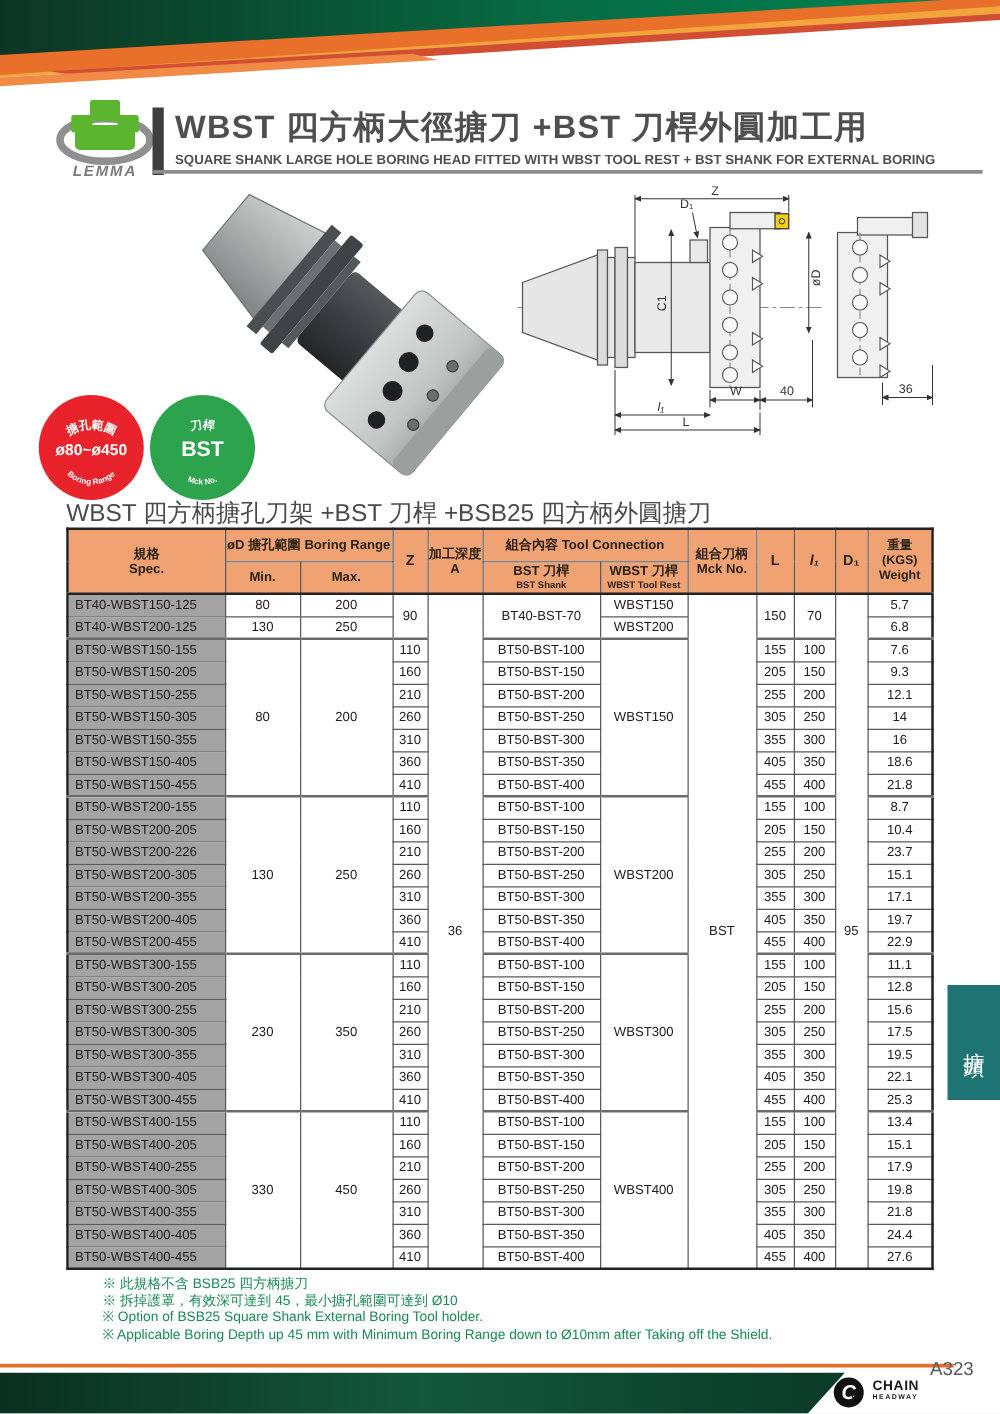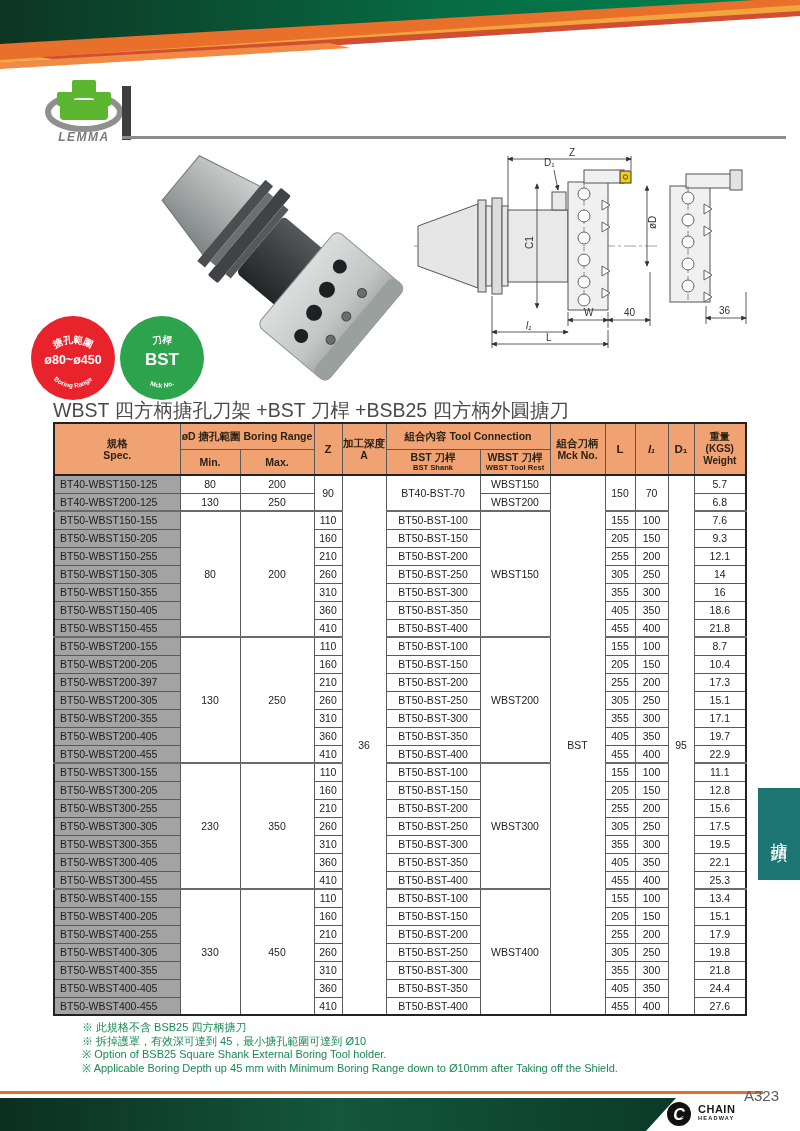--- a/index.html
+++ b/index.html
@@ -84,20 +84,24 @@
   <svg id="logo" viewBox="0 0 80 66">
     <ellipse cx="40" cy="34" rx="36" ry="17" fill="none" stroke="#8f8f8f" stroke-width="6"></ellipse>
     <rect x="28" y="2" width="24" height="17" rx="2" fill="#5CB52E"></rect>
     <rect x="13" y="14" width="17" height="14" rx="2" fill="#5CB52E"></rect>
     <rect x="50" y="14" width="17" height="14" rx="2" fill="#5CB52E"></rect>
     <rect x="16" y="22" width="48" height="20" rx="4" fill="#5CB52E"></rect>
     <text x="40" y="63" text-anchor="middle" font-size="12" font-weight="bold" font-style="italic" fill="#7a7a7a" letter-spacing="1.5">LEMMA</text>
   </svg>
 
   <div id="title-bar"></div>
+  <div id="title-block">
+    <div id="title-zh">WBST 四方柄大徑搪刀 +BST 刀桿外圓加工用</div>
+    <div id="subtitle-en">SQUARE SHANK LARGE HOLE BORING HEAD FITTED WITH WBST TOOL REST + BST SHANK FOR EXTERNAL BORING</div>
+  </div>
   <div id="title-underline"></div>
 
   <svg id="photo" viewBox="0 0 270 250">
     <defs>
       <linearGradient id="coneG" x1="0" y1="0" x2="0" y2="1">
         <stop offset="0" stop-color="#cdd1d0"></stop>
           <stop offset="0.5" stop-color="#a7acab"></stop>
           <stop offset="1" stop-color="#7d8283"></stop>
       </linearGradient>
       <linearGradient id="bodyG" x1="0" y1="0" x2="0" y2="1">
@@ -392,26 +396,26 @@
         </tr>
         <tr>
           <td class="c-spec">BT50-WBST200-205</td>
           <td>160</td>
           <td>BT50-BST-150</td>
           <td>205</td>
           <td>150</td>
           <td>10.4</td>
         </tr>
         <tr>
-          <td class="c-spec">BT50-WBST200-397</td>
+          <td class="c-spec">BT50-WBST200-226</td>
           <td>210</td>
           <td>BT50-BST-200</td>
           <td>255</td>
           <td>200</td>
-          <td>17.3</td>
+          <td>23.7</td>
         </tr>
         <tr>
           <td class="c-spec">BT50-WBST200-305</td>
           <td>260</td>
           <td>BT50-BST-250</td>
           <td>305</td>
           <td>250</td>
           <td>15.1</td>
         </tr>
         <tr>

